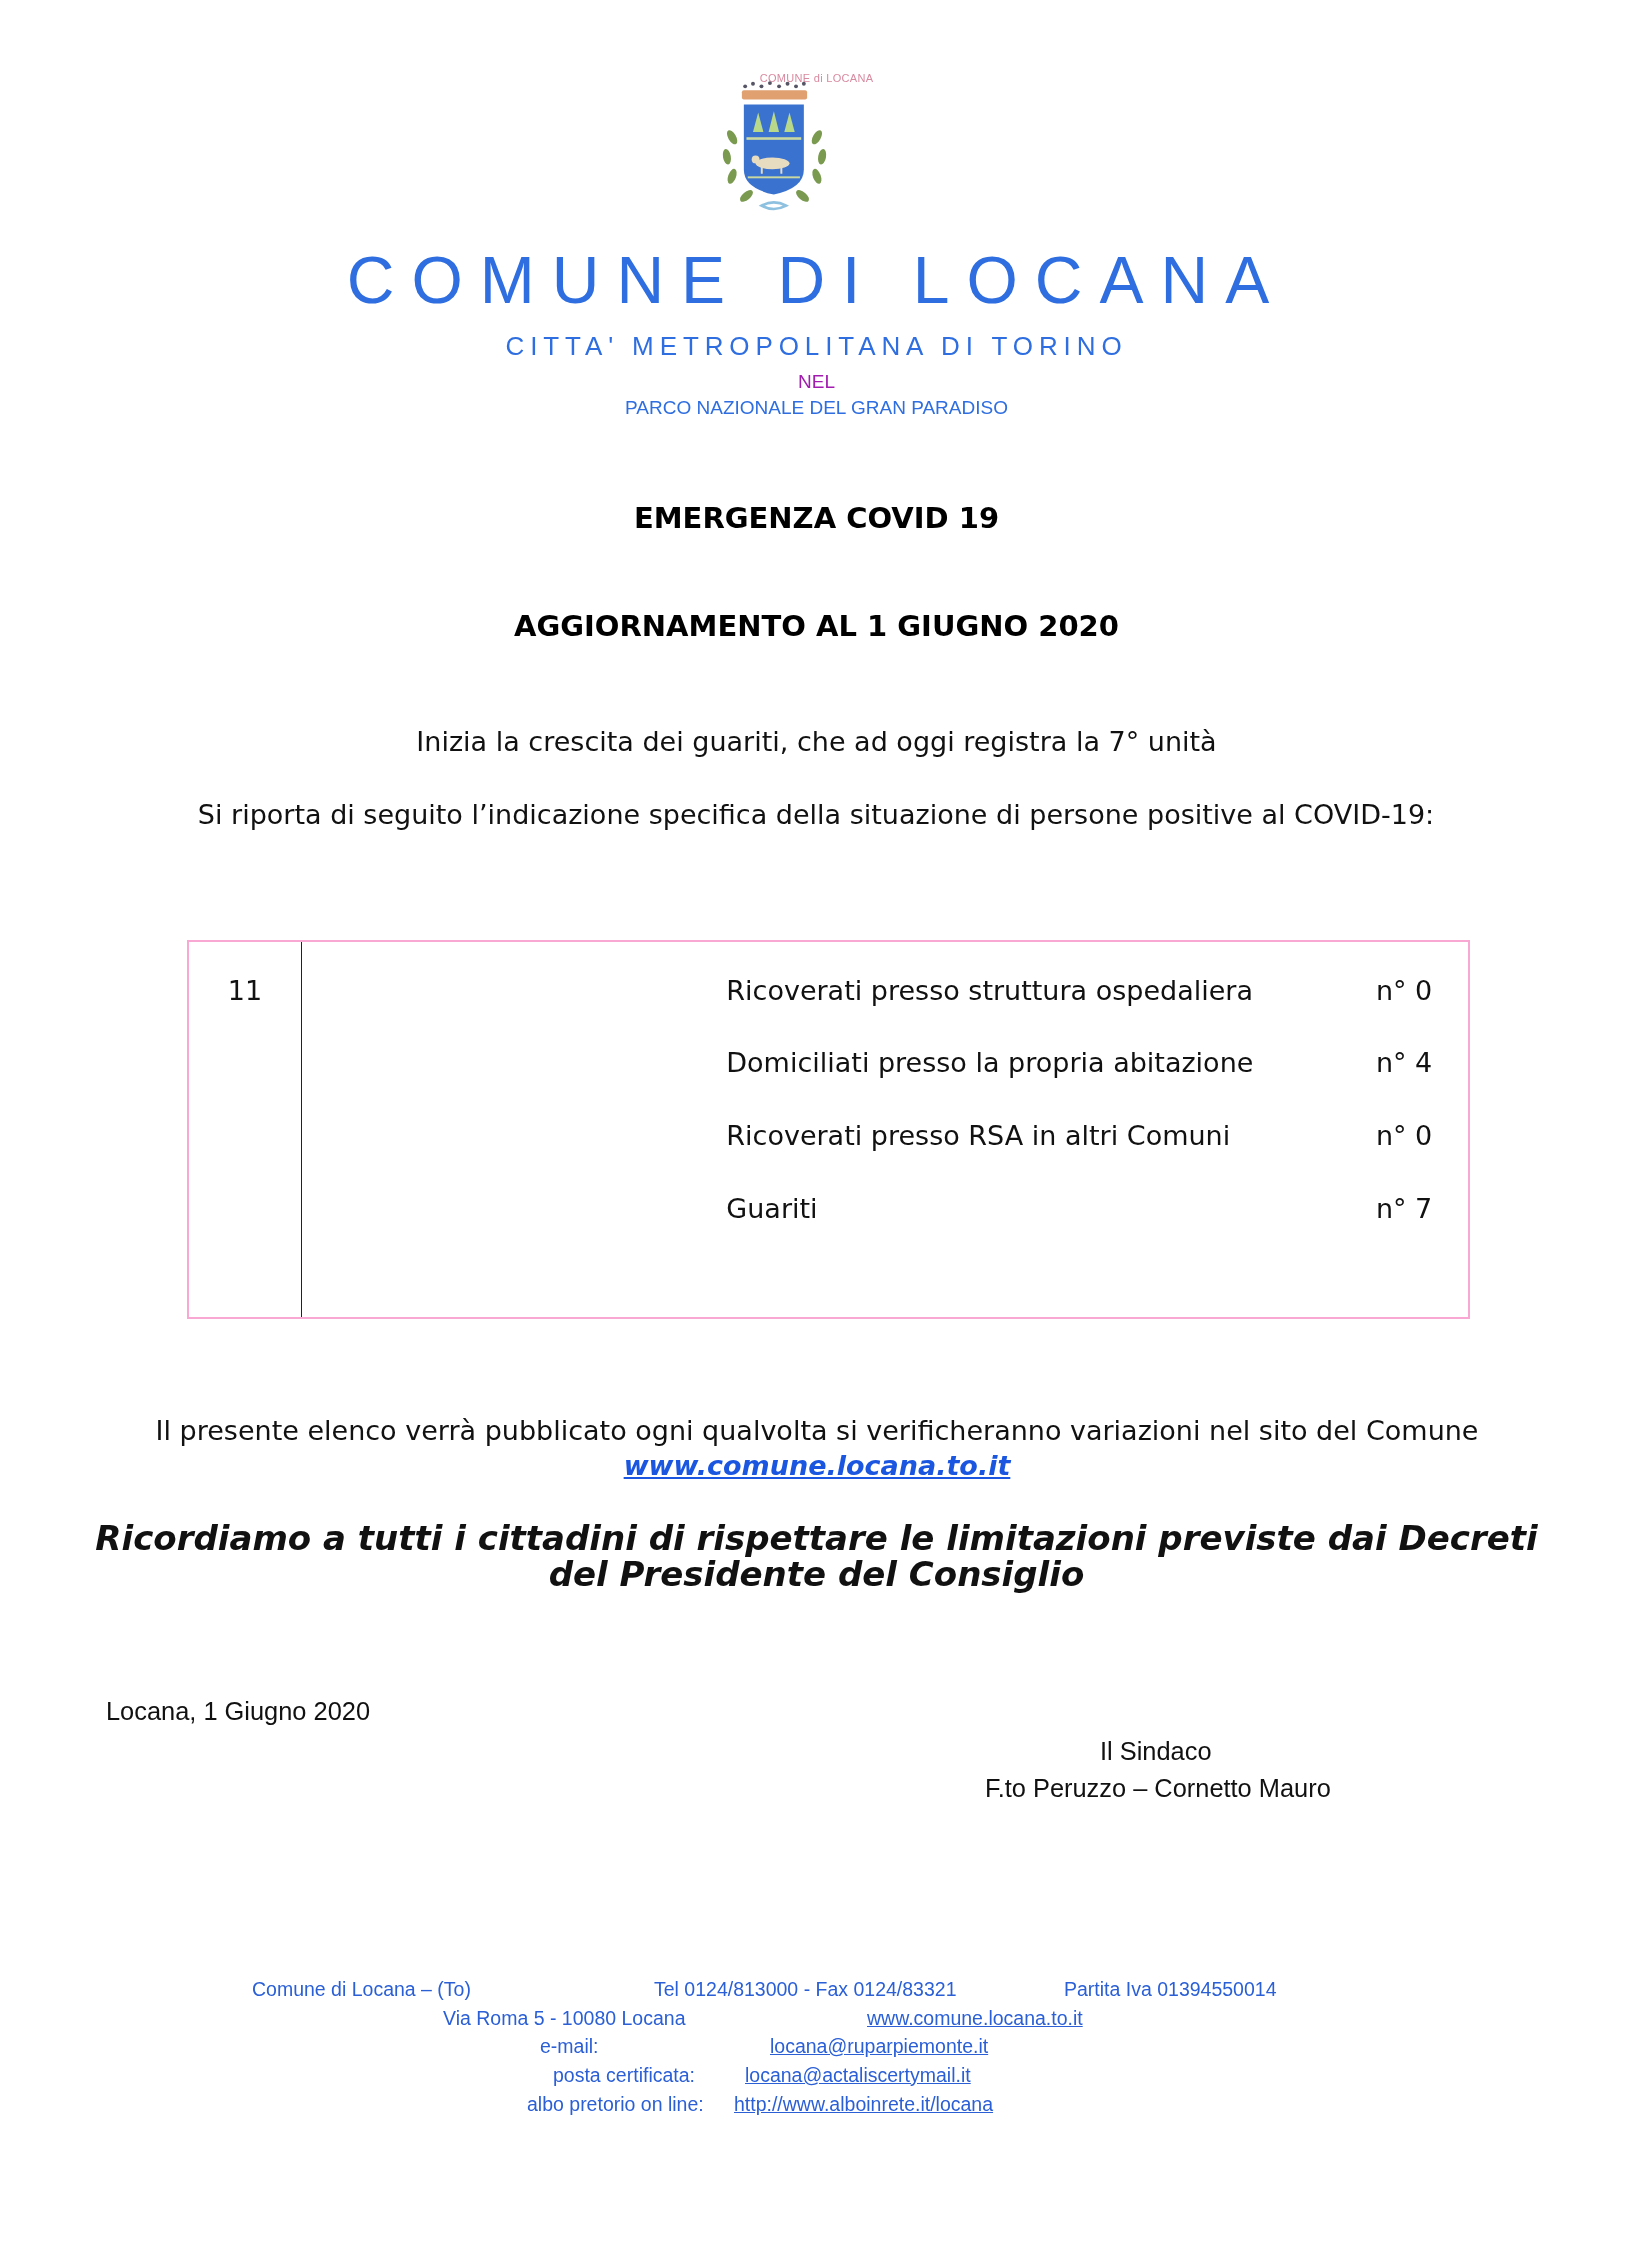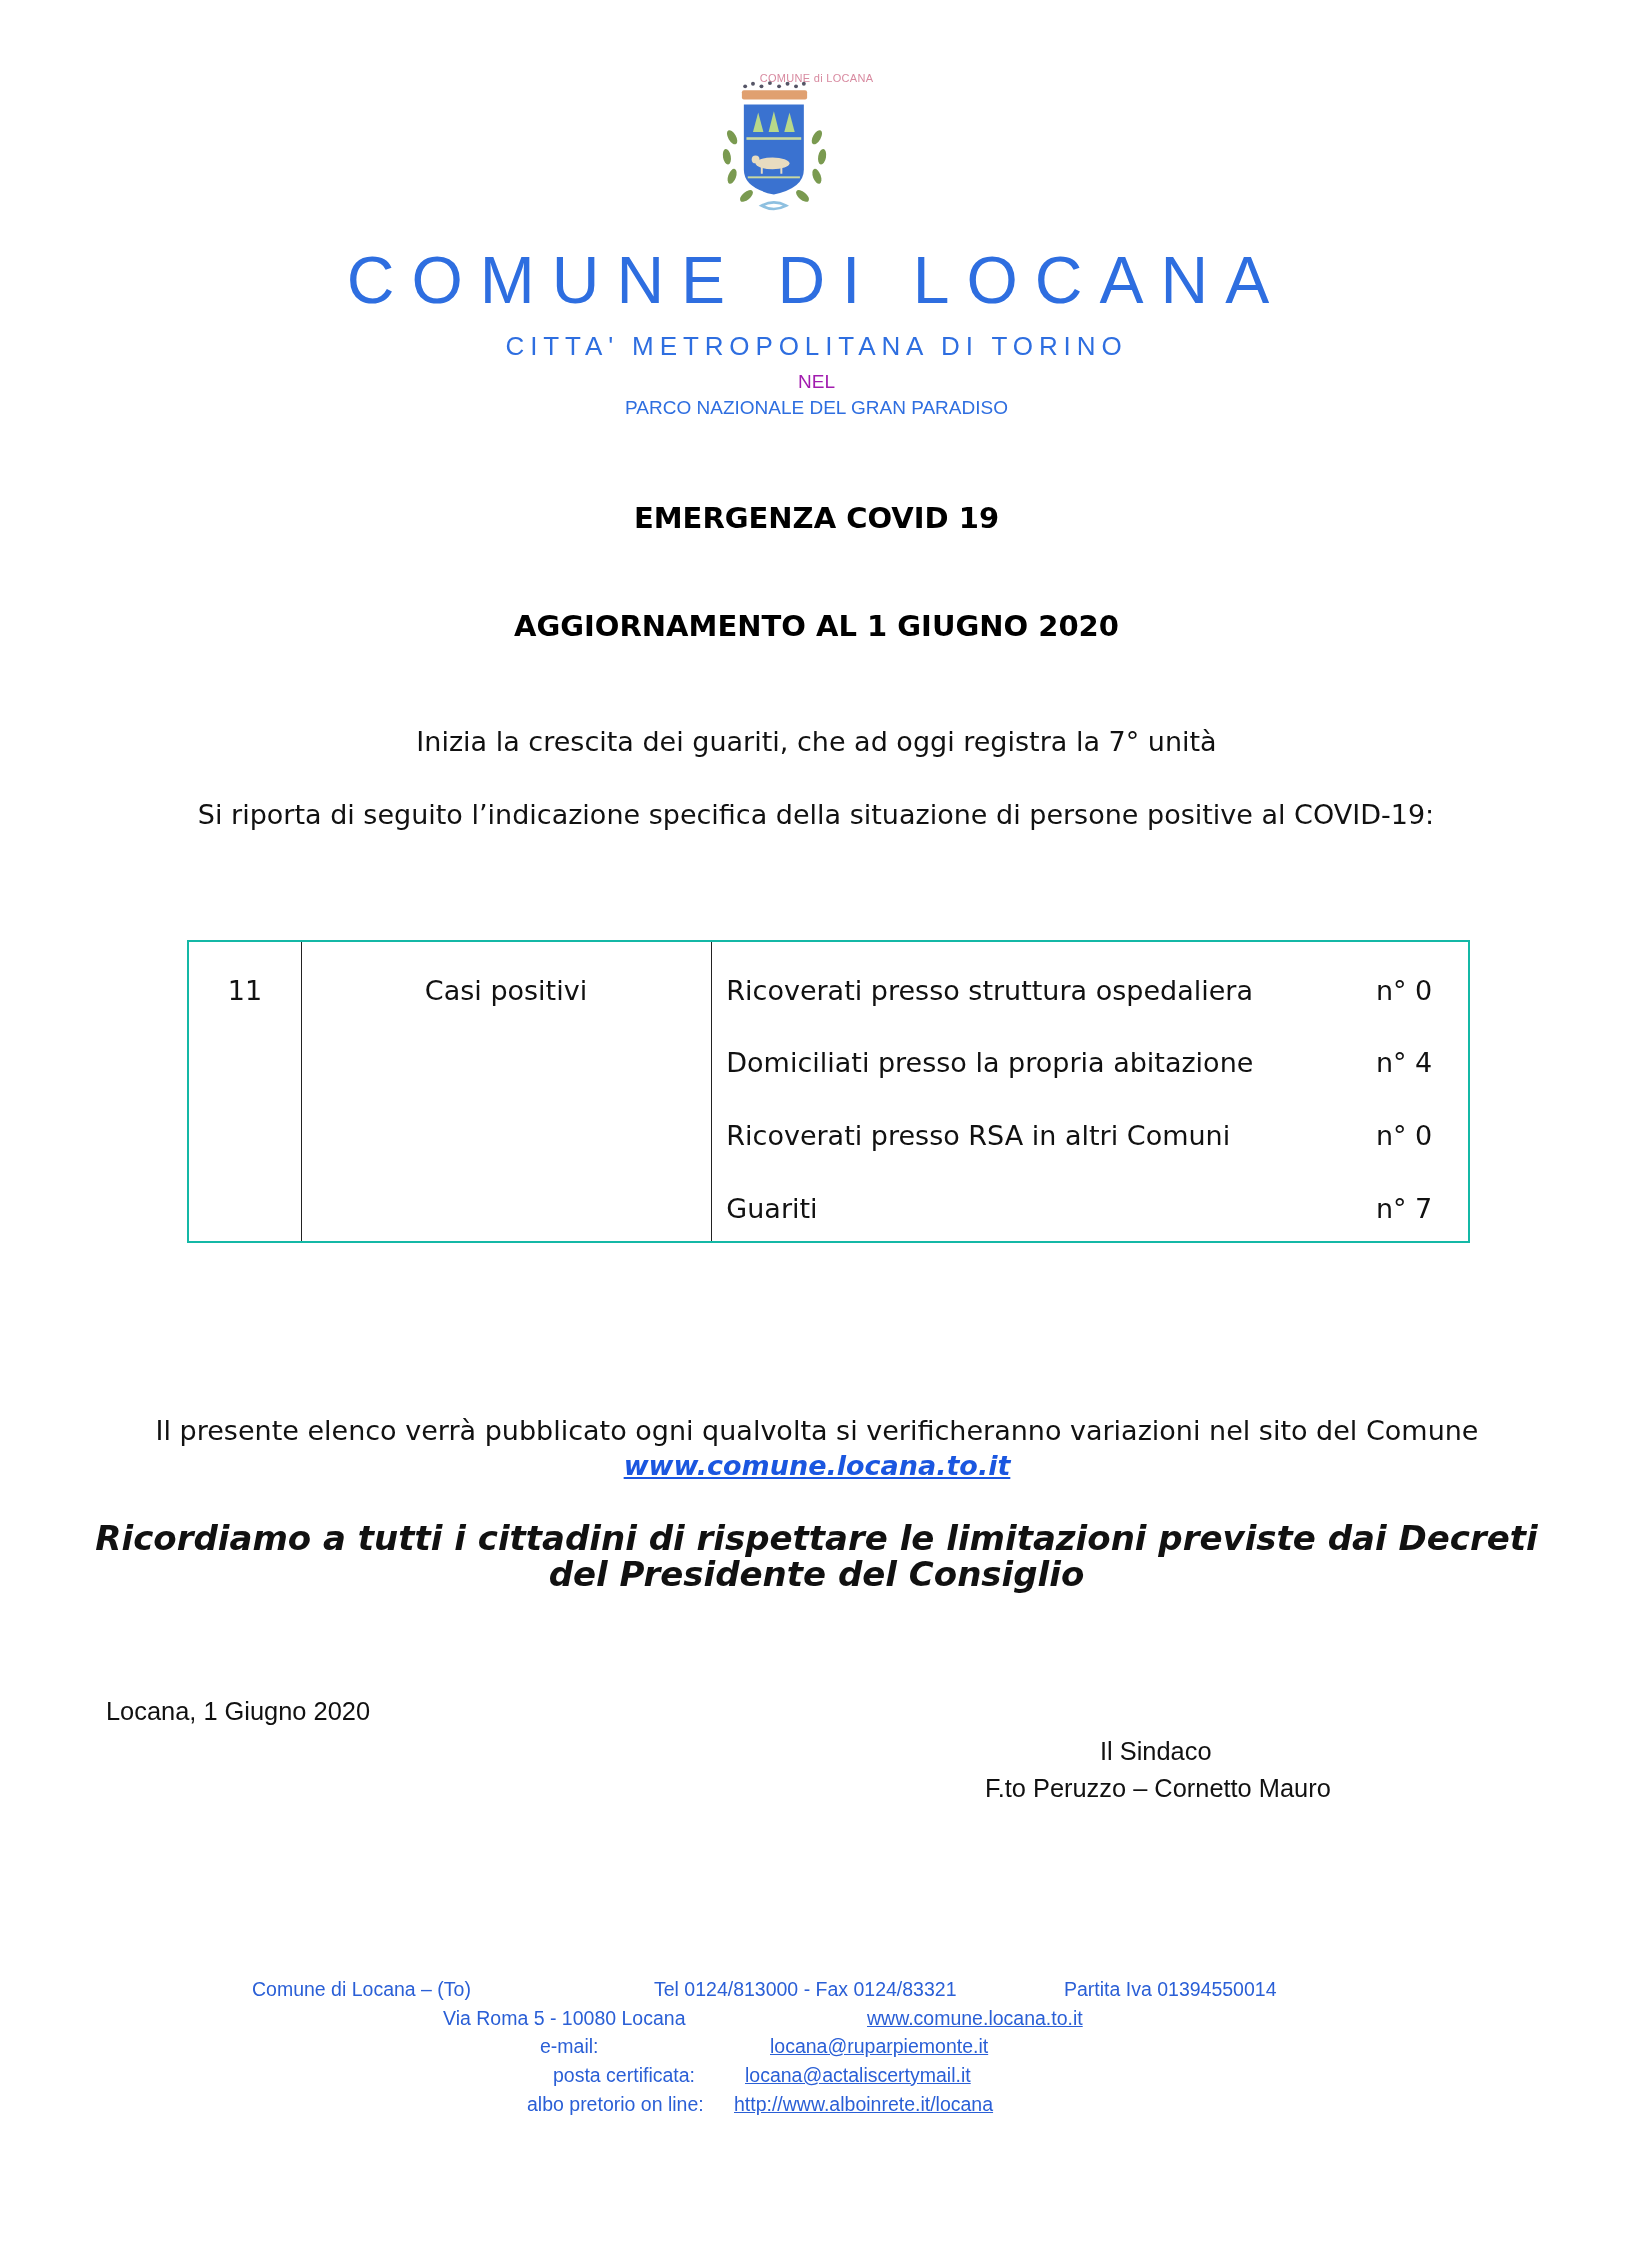--- a/index.html
+++ b/index.html
@@ -20,21 +20,21 @@
   
   .heading { font-family:"DejaVu Sans", sans-serif; font-weight:bold; font-size:29px; color:#000000; }
   #h1 { top:501px; }
   #h2 { top:609px; }
 
   .body-text { font-family:"DejaVu Sans", sans-serif; font-size:27px; color:#111; line-height:35px; }
   #intro { top:724px; }
   #desc { top:797px; left:195px; width:1242px; text-align:center; }
 
   
-  #cases-table { left:187px; top:940px; width:1283px; height:303px; border:2px solid #14b8a6; box-sizing:border-box; }
+  #cases-table { left:187px; top:940px; width:1283px; height:379px; border:2px solid #f9a8d4; box-sizing:border-box; }
   .col { position:absolute; top:0; bottom:0; }
   #col1 { left:0; width:112px; border-right:1.3px solid #222; }
   #col2 { left:112px; width:410px; border-right:1.3px solid #222; }
   #col3 { left:523px; right:0; }
   .cell-text { position:absolute; font-family:"DejaVu Sans", sans-serif; font-size:27px; color:#111; }
   #total-cell { left:0; width:112px; text-align:center; top:33px; }
   #label-cell { left:0; width:410px; text-align:center; top:33px; }
   .detail-row { position:absolute; left:14.3px; width:706px; font-family:"DejaVu Sans", sans-serif; font-size:27px; color:#111; }
   .detail-row .lbl { position:absolute; left:0; white-space:nowrap; }
   .detail-row .val { position:absolute; right:0; white-space:nowrap; }
@@ -117,23 +117,20 @@
 <div id="h1" class="abs center heading">EMERGENZA COVID 19</div>
 <div id="h2" class="abs center heading">AGGIORNAMENTO AL 1 GIUGNO 2020</div>
 
 <div id="intro" class="abs center body-text">Inizia la crescita dei guariti, che ad oggi registra la 7° unità</div>
 <div id="desc" class="abs body-text">Si riporta di seguito l’indicazione specifica della situazione di persone positive al COVID-19:</div>
 
 <div id="cases-table" class="abs">
   <div id="col1" class="col">
     <div id="total-cell" class="cell-text">11</div>
   </div>
-  <div id="col2" class="col">
-    <div id="label-cell" class="cell-text">Casi positivi</div>
-  </div>
   <div id="col3" class="col">
     <div class="detail-row" style="top:33px;">
       <span class="lbl">Ricoverati presso struttura ospedaliera</span>
       <span class="val">n° 0</span>
     </div>
     <div class="detail-row" style="top:105px;">
       <span class="lbl">Domiciliati presso la propria abitazione</span>
       <span class="val">n° 4</span>
     </div>
     <div class="detail-row" style="top:178px;">

